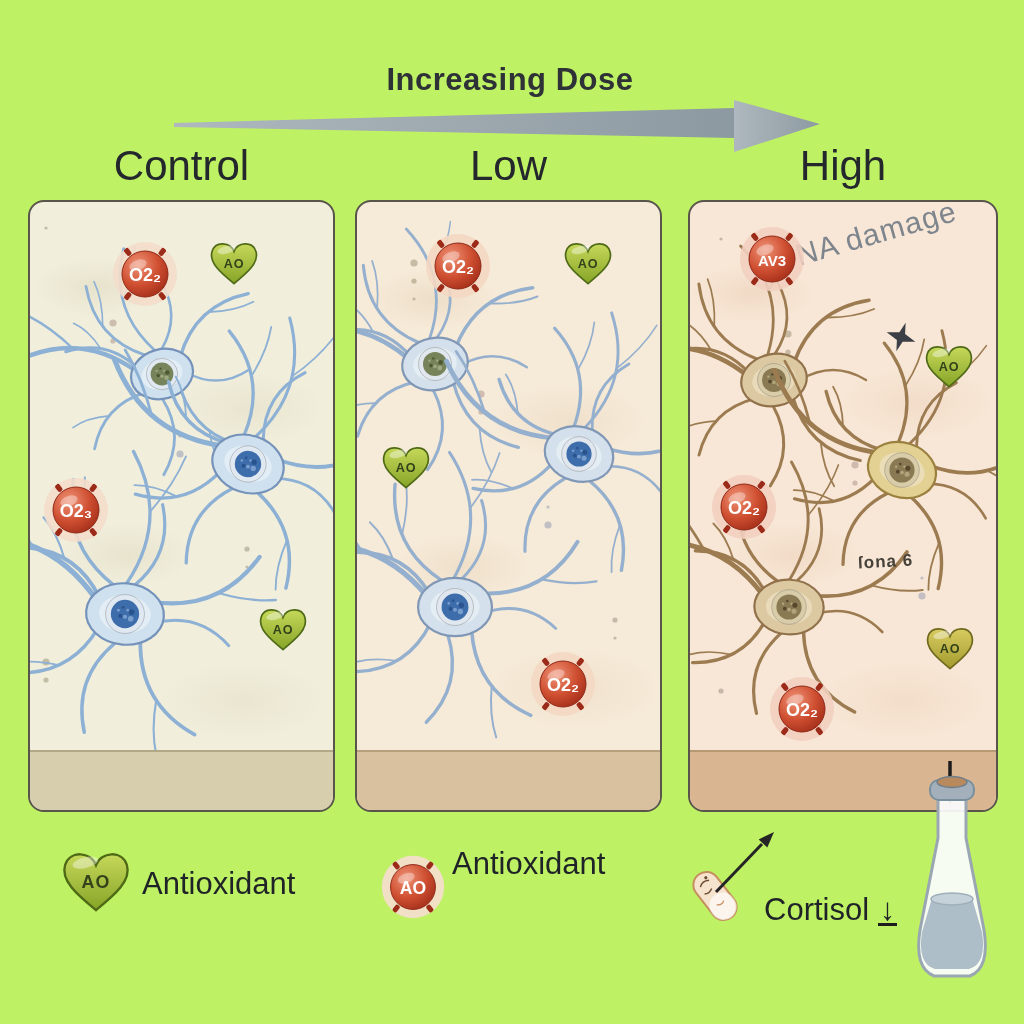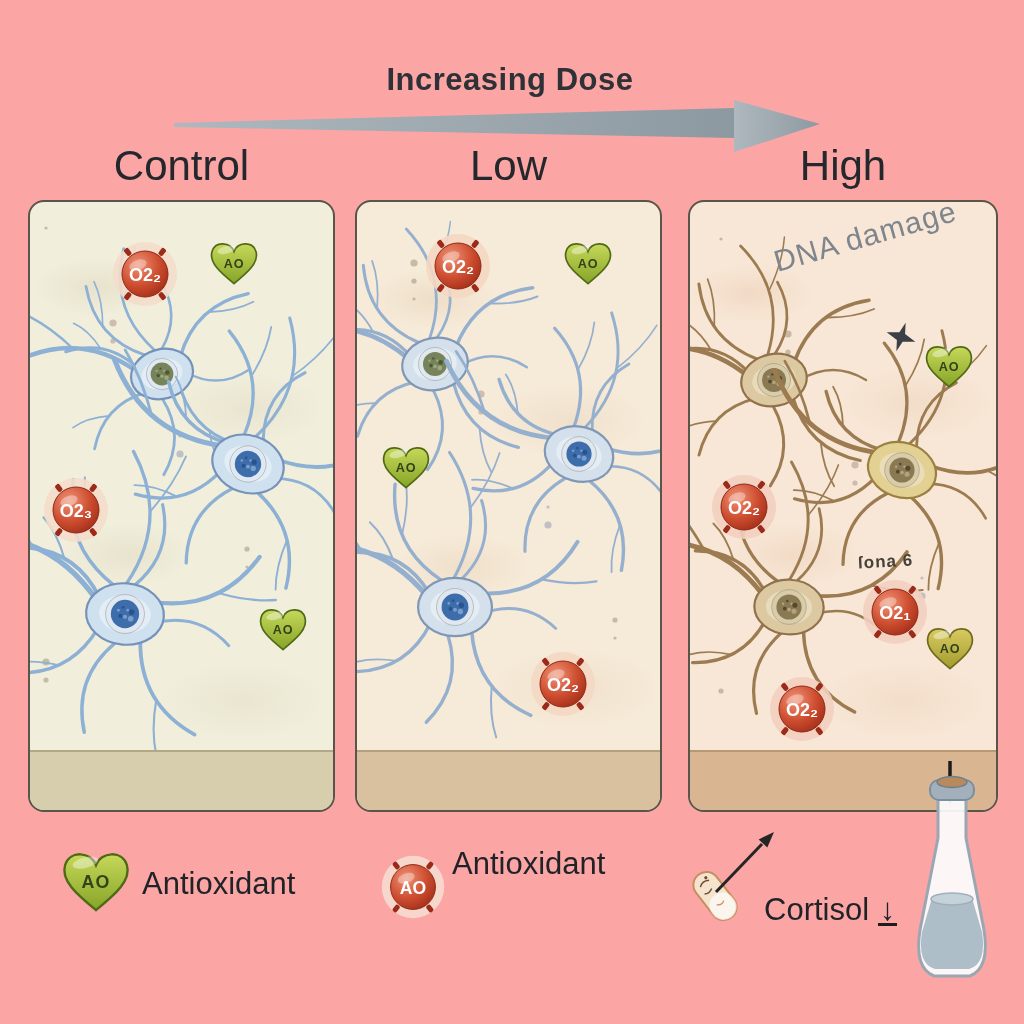--- a/index.html
+++ b/index.html
@@ -1,17 +1,17 @@
 <!DOCTYPE html>
 <html><head>
 <meta charset="utf-8">
 <style>
   html,body{margin:0;padding:0;background:#fff;}
   body{font-family:"Liberation Sans","DejaVu Sans",sans-serif;}
-  .canvas{position:relative;width:1024px;height:1024px;background:#fca5a5;overflow:hidden;}
+  .canvas{position:relative;width:1024px;height:1024px;background:#bef264;overflow:hidden;}
 
   .dose-title{position:absolute;left:310px;top:62px;width:400px;text-align:center;
     font-size:31px;font-weight:600;color:#2e3237;letter-spacing:.5px;}
   .dose-arrow{position:absolute;left:168px;top:96px;}
 
   .col-label{position:absolute;top:142px;text-align:center;font-size:42px;font-weight:500;color:#24282c;}
   .col-0{left:28px;width:307px;}
   .col-1{left:355px;width:307px;}
   .col-2{left:688px;width:310px;}
 
@@ -504,20 +504,37 @@
     <div class="band band2"></div>
     <div class="dna-label">DNA damage</div>
     <div class="scribble-label">ſona 6</div>
     <svg class="starburst" width="30" height="30" viewBox="0 0 30 30">
       <path d="M15,0 L18,11 L30,15 L18,19 L15,30 L12,19 L0,15 L12,11 Z" fill="#3c3f45" transform="rotate(18 15 15)"></path>
     </svg>
     <svg class="down-arrow" width="24" height="50" viewBox="0 0 24 50">
       <line x1="12" y1="3" x2="12" y2="31" stroke="#1c1c1c" stroke-width="3.5"></line>
       <polygon points="4,29 20,29 12,46" fill="#1c1c1c"></polygon>
     </svg>
+  <div class="badge" style="left: 42px; top: 17px;"><svg viewBox="0 0 80 80" width="80" height="80">
+          <defs>
+            <radialGradient id="rg10" cx="35%" cy="30%" r="80%">
+              <stop offset="0%" stop-color="#ef9377"></stop>
+              <stop offset="55%" stop-color="#cf4f31"></stop>
+              <stop offset="100%" stop-color="#a02c18"></stop>
+            </radialGradient>
+          </defs>
+          <circle cx="40" cy="40" r="32" fill="#f2cfc0" opacity="0.9"></circle>
+          <rect x="-4" y="-2.6" width="8" height="5.2" rx="2" fill="#9c2a18" transform="translate(57.23852130911843,17.935698899011783) rotate(-52)"></rect>
+          <rect x="-4" y="-2.6" width="8" height="5.2" rx="2" fill="#9c2a18" transform="translate(22.761478690881567,17.935698899011783) rotate(-128)"></rect>
+          <rect x="-4" y="-2.6" width="8" height="5.2" rx="2" fill="#9c2a18" transform="translate(57.23852130911843,62.06430110098822) rotate(52)"></rect>
+          <rect x="-4" y="-2.6" width="8" height="5.2" rx="2" fill="#9c2a18" transform="translate(22.761478690881567,62.06430110098822) rotate(128)"></rect>
+          <circle cx="40" cy="40" r="23" fill="url(#rg10)" stroke="#8e2716" stroke-width="1"></circle>
+          <ellipse cx="33" cy="31" rx="9" ry="5" fill="#fff" opacity="0.35" transform="rotate(-20 33 31)"></ellipse>
+          <text x="40" y="47" text-anchor="middle" font-size="15" font-weight="bold" fill="#ffffff">AV3</text>
+        </svg></div>
       <div class="badge" style="left: 232px; top: 139px;"><svg viewBox="0 0 64 60" width="54" height="50.625">
           <defs>
             <linearGradient id="hg11" x1="0" y1="0" x2="0" y2="1">
               <stop offset="0%" stop-color="#c6d85a"></stop>
               <stop offset="100%" stop-color="#86a427"></stop>
             </linearGradient>
           </defs>
           <path d="M32,16 C28,5 10,3 6,16 C2,29 16,41 32,54 C48,41 62,29 58,16 C54,3 36,5 32,16 Z" fill="url(#hg11)" stroke="#4f6a16" stroke-width="2"></path>
           <ellipse cx="23" cy="14" rx="11" ry="4.5" fill="#fff" opacity="0.4" transform="rotate(-14 23 14)"></ellipse>
           <text x="32" y="35" text-anchor="middle" font-size="15" font-weight="bold" fill="#33421a" letter-spacing="1">AO</text>
@@ -531,37 +548,20 @@
             </radialGradient>
           </defs>
           <circle cx="40" cy="40" r="32" fill="#f2cfc0" opacity="0.9"></circle>
           <rect x="-4" y="-2.6" width="8" height="5.2" rx="2" fill="#9c2a18" transform="translate(57.23852130911843,17.935698899011783) rotate(-52)"></rect>
           <rect x="-4" y="-2.6" width="8" height="5.2" rx="2" fill="#9c2a18" transform="translate(22.761478690881567,17.935698899011783) rotate(-128)"></rect>
           <rect x="-4" y="-2.6" width="8" height="5.2" rx="2" fill="#9c2a18" transform="translate(57.23852130911843,62.06430110098822) rotate(52)"></rect>
           <rect x="-4" y="-2.6" width="8" height="5.2" rx="2" fill="#9c2a18" transform="translate(22.761478690881567,62.06430110098822) rotate(128)"></rect>
           <circle cx="40" cy="40" r="23" fill="url(#rg12)" stroke="#8e2716" stroke-width="1"></circle>
           <ellipse cx="33" cy="31" rx="9" ry="5" fill="#fff" opacity="0.35" transform="rotate(-20 33 31)"></ellipse>
           <text x="40" y="47" text-anchor="middle" font-size="18" font-weight="bold" fill="#ffffff">O2₂</text>
-        </svg></div>
-      <div class="badge" style="left: 165px; top: 370px;"><svg viewBox="0 0 80 80" width="80" height="80">
-          <defs>
-            <radialGradient id="rg13" cx="35%" cy="30%" r="80%">
-              <stop offset="0%" stop-color="#ef9377"></stop>
-              <stop offset="55%" stop-color="#cf4f31"></stop>
-              <stop offset="100%" stop-color="#a02c18"></stop>
-            </radialGradient>
-          </defs>
-          <circle cx="40" cy="40" r="32" fill="#f2cfc0" opacity="0.9"></circle>
-          <rect x="-4" y="-2.6" width="8" height="5.2" rx="2" fill="#9c2a18" transform="translate(57.23852130911843,17.935698899011783) rotate(-52)"></rect>
-          <rect x="-4" y="-2.6" width="8" height="5.2" rx="2" fill="#9c2a18" transform="translate(22.761478690881567,17.935698899011783) rotate(-128)"></rect>
-          <rect x="-4" y="-2.6" width="8" height="5.2" rx="2" fill="#9c2a18" transform="translate(57.23852130911843,62.06430110098822) rotate(52)"></rect>
-          <rect x="-4" y="-2.6" width="8" height="5.2" rx="2" fill="#9c2a18" transform="translate(22.761478690881567,62.06430110098822) rotate(128)"></rect>
-          <circle cx="40" cy="40" r="23" fill="url(#rg13)" stroke="#8e2716" stroke-width="1"></circle>
-          <ellipse cx="33" cy="31" rx="9" ry="5" fill="#fff" opacity="0.35" transform="rotate(-20 33 31)"></ellipse>
-          <text x="40" y="47" text-anchor="middle" font-size="18" font-weight="bold" fill="#ffffff">O2₁</text>
         </svg></div>
       <div class="badge" style="left: 233px; top: 421px;"><svg viewBox="0 0 64 60" width="54" height="50.625">
           <defs>
             <linearGradient id="hg14" x1="0" y1="0" x2="0" y2="1">
               <stop offset="0%" stop-color="#d8cb60"></stop>
               <stop offset="100%" stop-color="#a39b2f"></stop>
             </linearGradient>
           </defs>
           <path d="M32,16 C28,5 10,3 6,16 C2,29 16,41 32,54 C48,41 62,29 58,16 C54,3 36,5 32,16 Z" fill="url(#hg14)" stroke="#6f691e" stroke-width="2"></path>
           <ellipse cx="23" cy="14" rx="11" ry="4.5" fill="#fff" opacity="0.4" transform="rotate(-14 23 14)"></ellipse>

